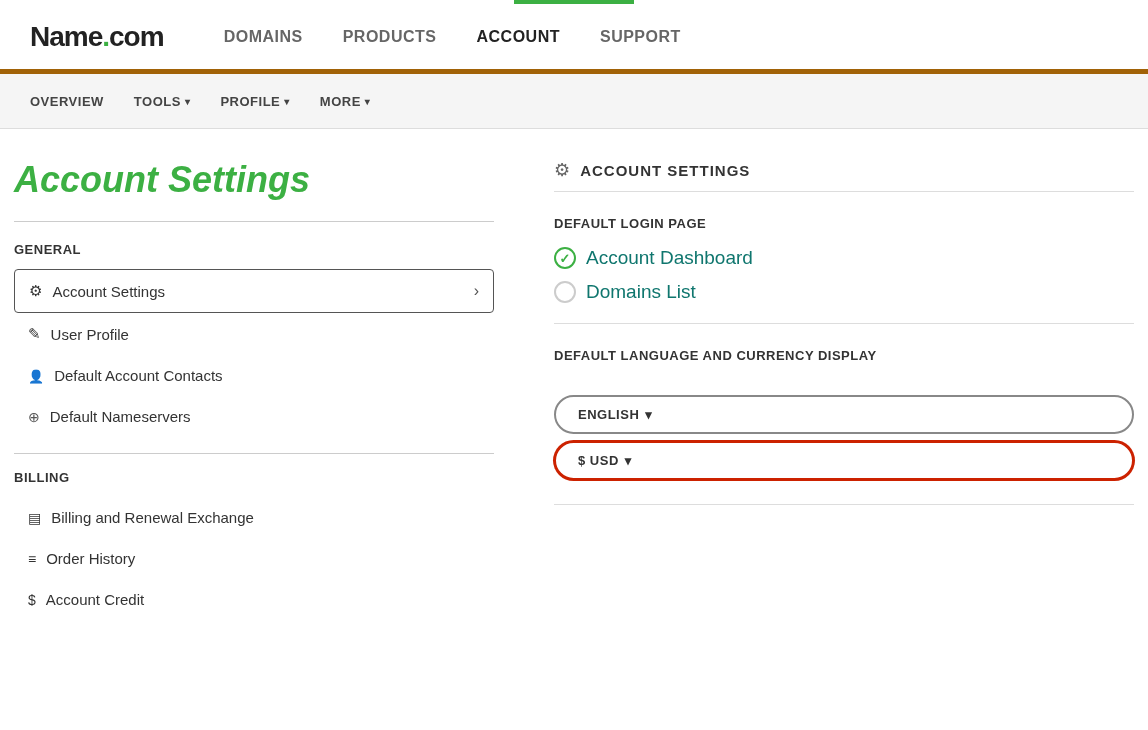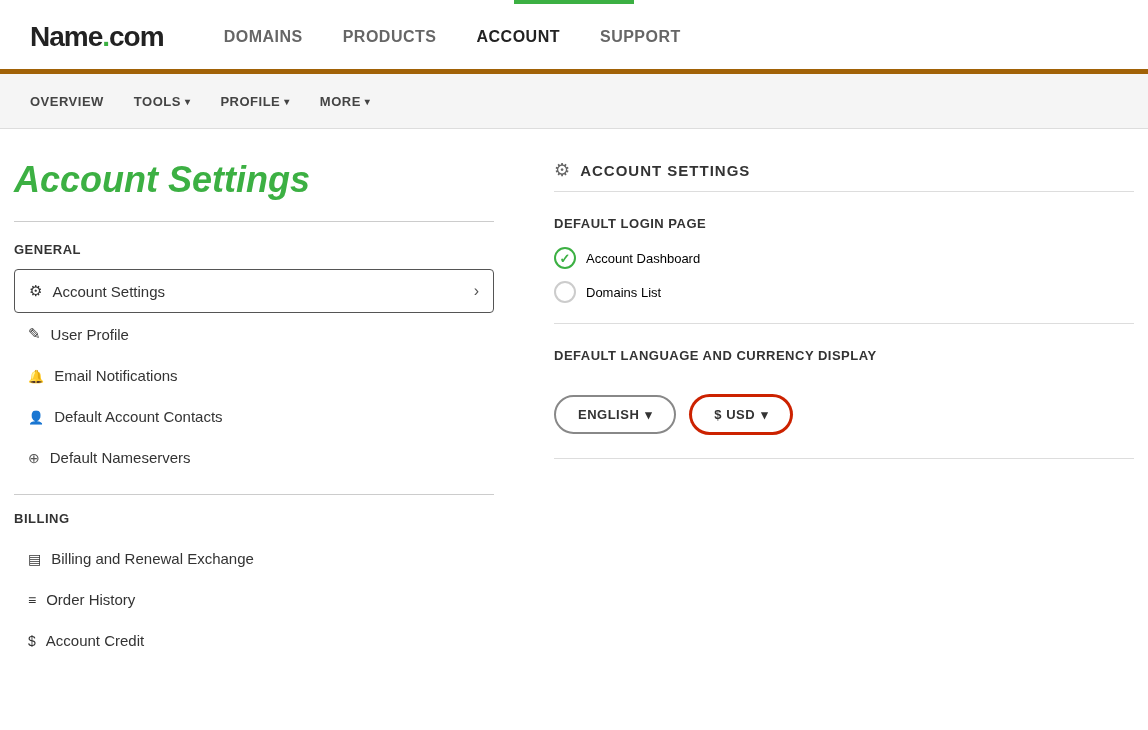--- a/index.html
+++ b/index.html
@@ -205,40 +205,40 @@
     .radio-circle.checked {
       border-color: #3cb043;
     }
     .radio-circle.checked::after {
       content: '✓';
       color: #3cb043;
       font-size: 13px;
       font-weight: 700;
     }
     .radio-label {
-      font-size: 13px;
-      color: #000000;
+      font-size: 19px;
+      color: #0f766e;
     }
     .right-divider2 {
       border: none;
       border-top: 1px solid #ddd;
       margin: 20px 0 24px 0;
     }
     .currency-section-label {
       font-size: 13px;
       font-weight: 800;
       letter-spacing: 0.5px;
       color: #333;
       text-transform: uppercase;
       margin-bottom: 32px;
     }
     .currency-row {
       display: flex;
-      gap: 14px;
-      align-items: center;
+      gap: 7px;
+      flex-direction: column;
     }
     .pill-button {
       display: flex;
       align-items: center;
       gap: 6px;
       padding: 10px 22px;
       border: 2px solid #888;
       border-radius: 50px;
       font-size: 13px;
       font-weight: 800;
@@ -317,26 +317,20 @@
       <span class="chevron-right">›</span>
     </a>
 
     <a class="sidebar-item">
       <div class="item-left">
         <span class="icon-edit"></span>
         <span>User Profile</span>
       </div>
     </a>
 
-    <a class="sidebar-item">
-      <div class="item-left">
-        <span class="icon-bell"></span>
-        <span>Email Notifications</span>
-      </div>
-    </a>
 
     <a class="sidebar-item">
       <div class="item-left">
         <span class="icon-person"></span>
         <span>Default Account Contacts</span>
       </div>
     </a>
 
     <a class="sidebar-item">
       <div class="item-left">

